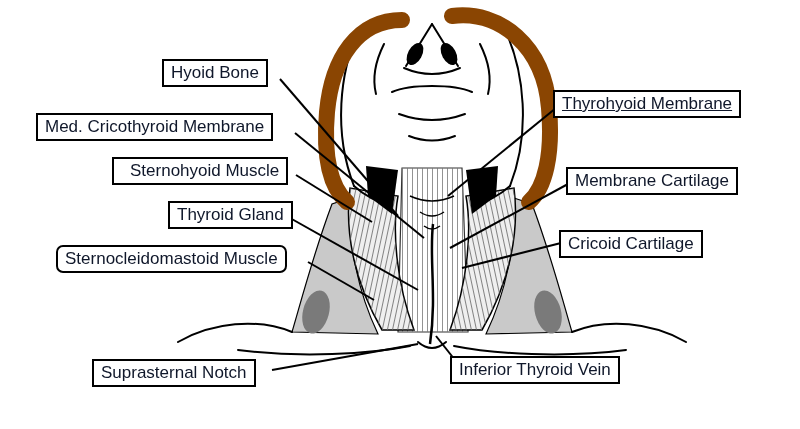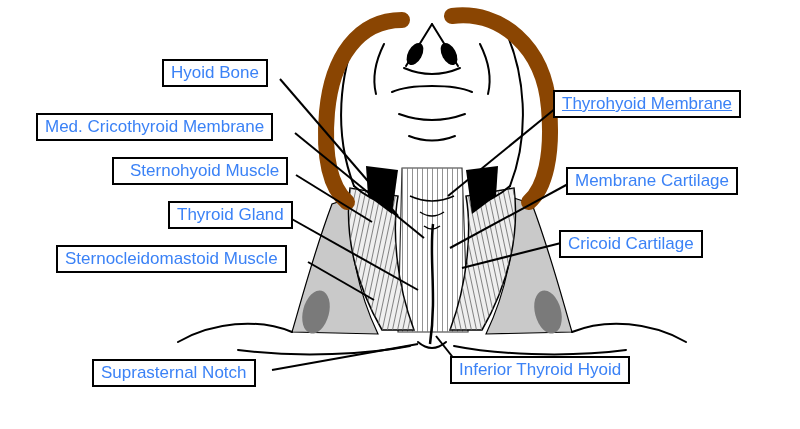--- a/index.html
+++ b/index.html
@@ -8,21 +8,21 @@
     width:800px;height:429px;
     background:#fff;
     font-family:"Liberation Sans", sans-serif;
     overflow:hidden;
   }
   #art{position:absolute;left:0;top:0;width:800px;height:429px;}
   .label{
     position:absolute;
     border:2px solid #000;
     background:#fff;
-    color:#3b82f6;
+    color:#0f172a;
     font-size:17px;
     line-height:22px;
     padding:1px 7px;
     white-space:nowrap;
     z-index:5;
   }
 </style>
 </head>
 <body>
 
@@ -117,20 +117,20 @@
       <line x1="561" y1="243" x2="462" y2="268"></line>
       <line x1="272" y1="370" x2="418" y2="344"></line>
       <line x1="455" y1="360" x2="436" y2="336"></line>
     </g>
   </svg>
 
   <div class="label" style="left:162px;top:59px;">Hyoid Bone</div>
   <div class="label" style="left:36px;top:113px;">Med. Cricothyroid Membrane</div>
   <div class="label" style="left:112px;top:157px;padding-left:16px;">Sternohyoid Muscle</div>
   <div class="label" style="left:160px;top:201px;margin-left:8px;">Thyroid Gland</div>
-  <div class="label" style="left:56px;top:245px;">Sternocleidomastoid Muscle</div>
+  <div class="label" style="left:56px;top:245px;border-radius:7px;">Sternocleidomastoid Muscle</div>
   <div class="label" style="left:553px;top:90px;text-decoration:underline;">Thyrohyoid Membrane</div>
   <div class="label" style="left:566px;top:167px;">Membrane Cartilage</div>
   <div class="label" style="left:559px;top:230px;">Cricoid Cartilage</div>
   <div class="label" style="left:92px;top:359px;">Suprasternal Notch</div>
-  <div class="label" style="left:450px;top:356px;">Inferior Thyroid Hyoid</div>
+  <div class="label" style="left:450px;top:356px;">Inferior Thyroid Vein</div>
 
 </div>
 
 </body></html>

